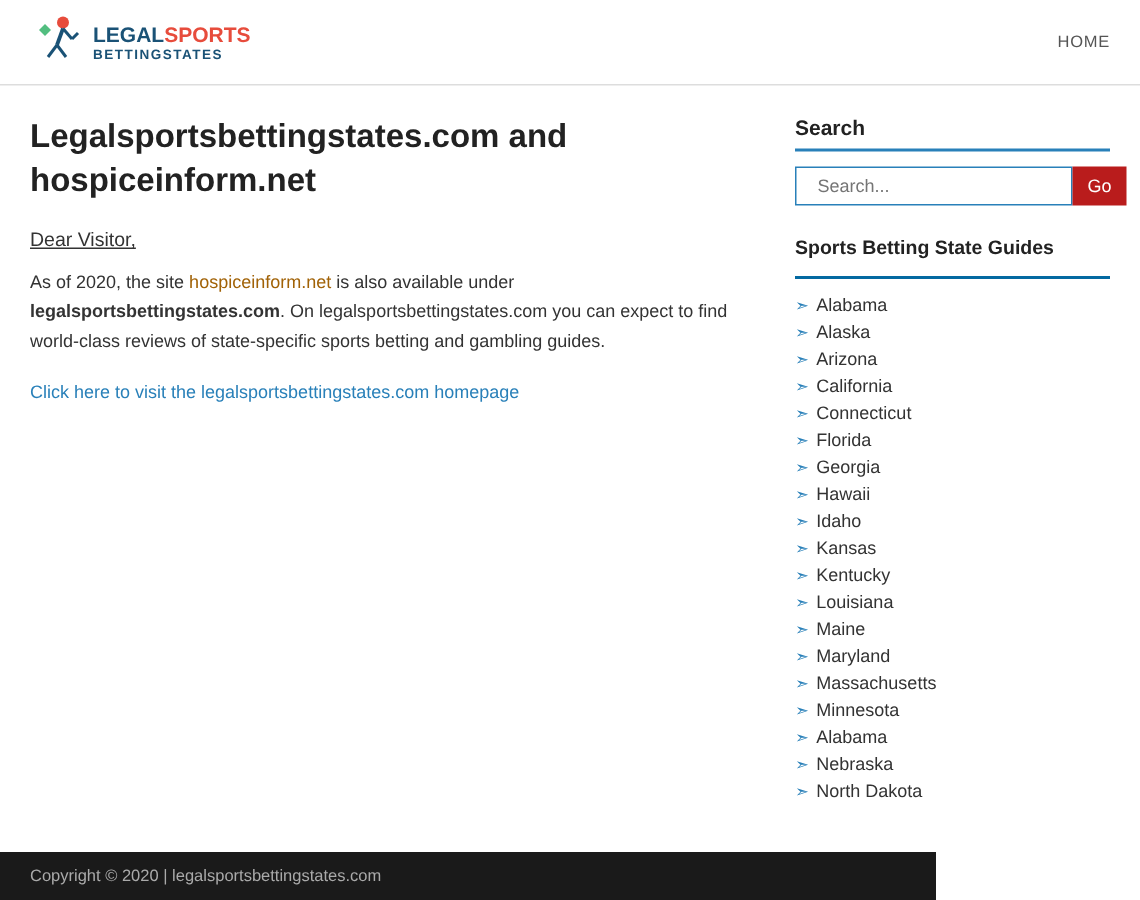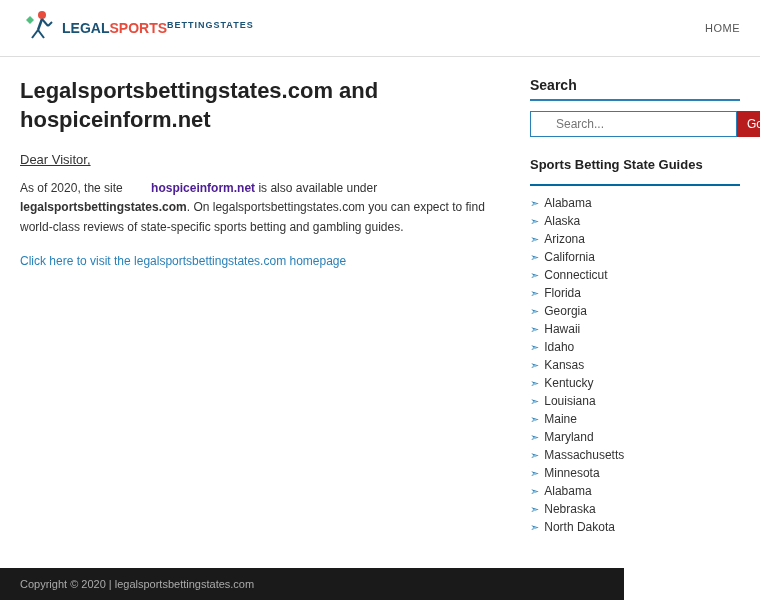--- a/index.html
+++ b/index.html
@@ -42,24 +42,23 @@
       color: #333;
       text-decoration: underline;
     }
     .body-text {
       font-size: 12px;
       line-height: 1.6;
       color: #333;
       margin-bottom: 16px;
     }
     .body-text .site-link-bold {
-      color: #4c1d95;
-      font-weight: bold;
-      text-decoration: none;
-      margin-left: 25px;
+      color: #a16207;
+      font-weight: normal;
+      text-decoration: none;
     }
     .body-text .site-link-bold2 {
       color: #333;
       font-weight: bold;
       text-decoration: none;
     }
     .homepage-link {
       font-size: 12px;
       color: #2980b9;
       text-decoration: none;
@@ -78,21 +77,21 @@
       padding-bottom: 6px;
       margin-bottom: 10px;
     }
     .search-box {
       display: flex;
       margin-bottom: 20px;
       margin-top: 2px;
     }
     .search-input {
       flex: 1;
-      padding: 5px 25px;
+      padding: 5px 14px;
       border: 1px solid #2980b9;
       font-size: 12px;
       color: #999;
       outline: none;
     }
     .search-btn {
       background: #b91c1c;
       color: #fff;
       border: none;
       padding: 5px 10px;
@@ -141,21 +140,21 @@
       width: 624px;
     }
 
     
     .logo-container {
       display: flex;
       align-items: center;
       gap: 2px;
     }
     .logo-svg { width: 40px; height: 40px; }
-    .logo-text-block { display: flex; flex-direction: row; }
+    .logo-text-block { display: flex; flex-direction: column; }
     .logo-line1 { font-size: 14px; font-weight: bold; }
     .logo-line2 { font-size: 9px; font-weight: bold; letter-spacing: 1px; color: #1a5276; }
   </style>
 </head>
 <body>
 
 <div id="header">
   <div class="logo-container">
 
     <svg class="logo-svg" viewBox="0 0 40 40">

